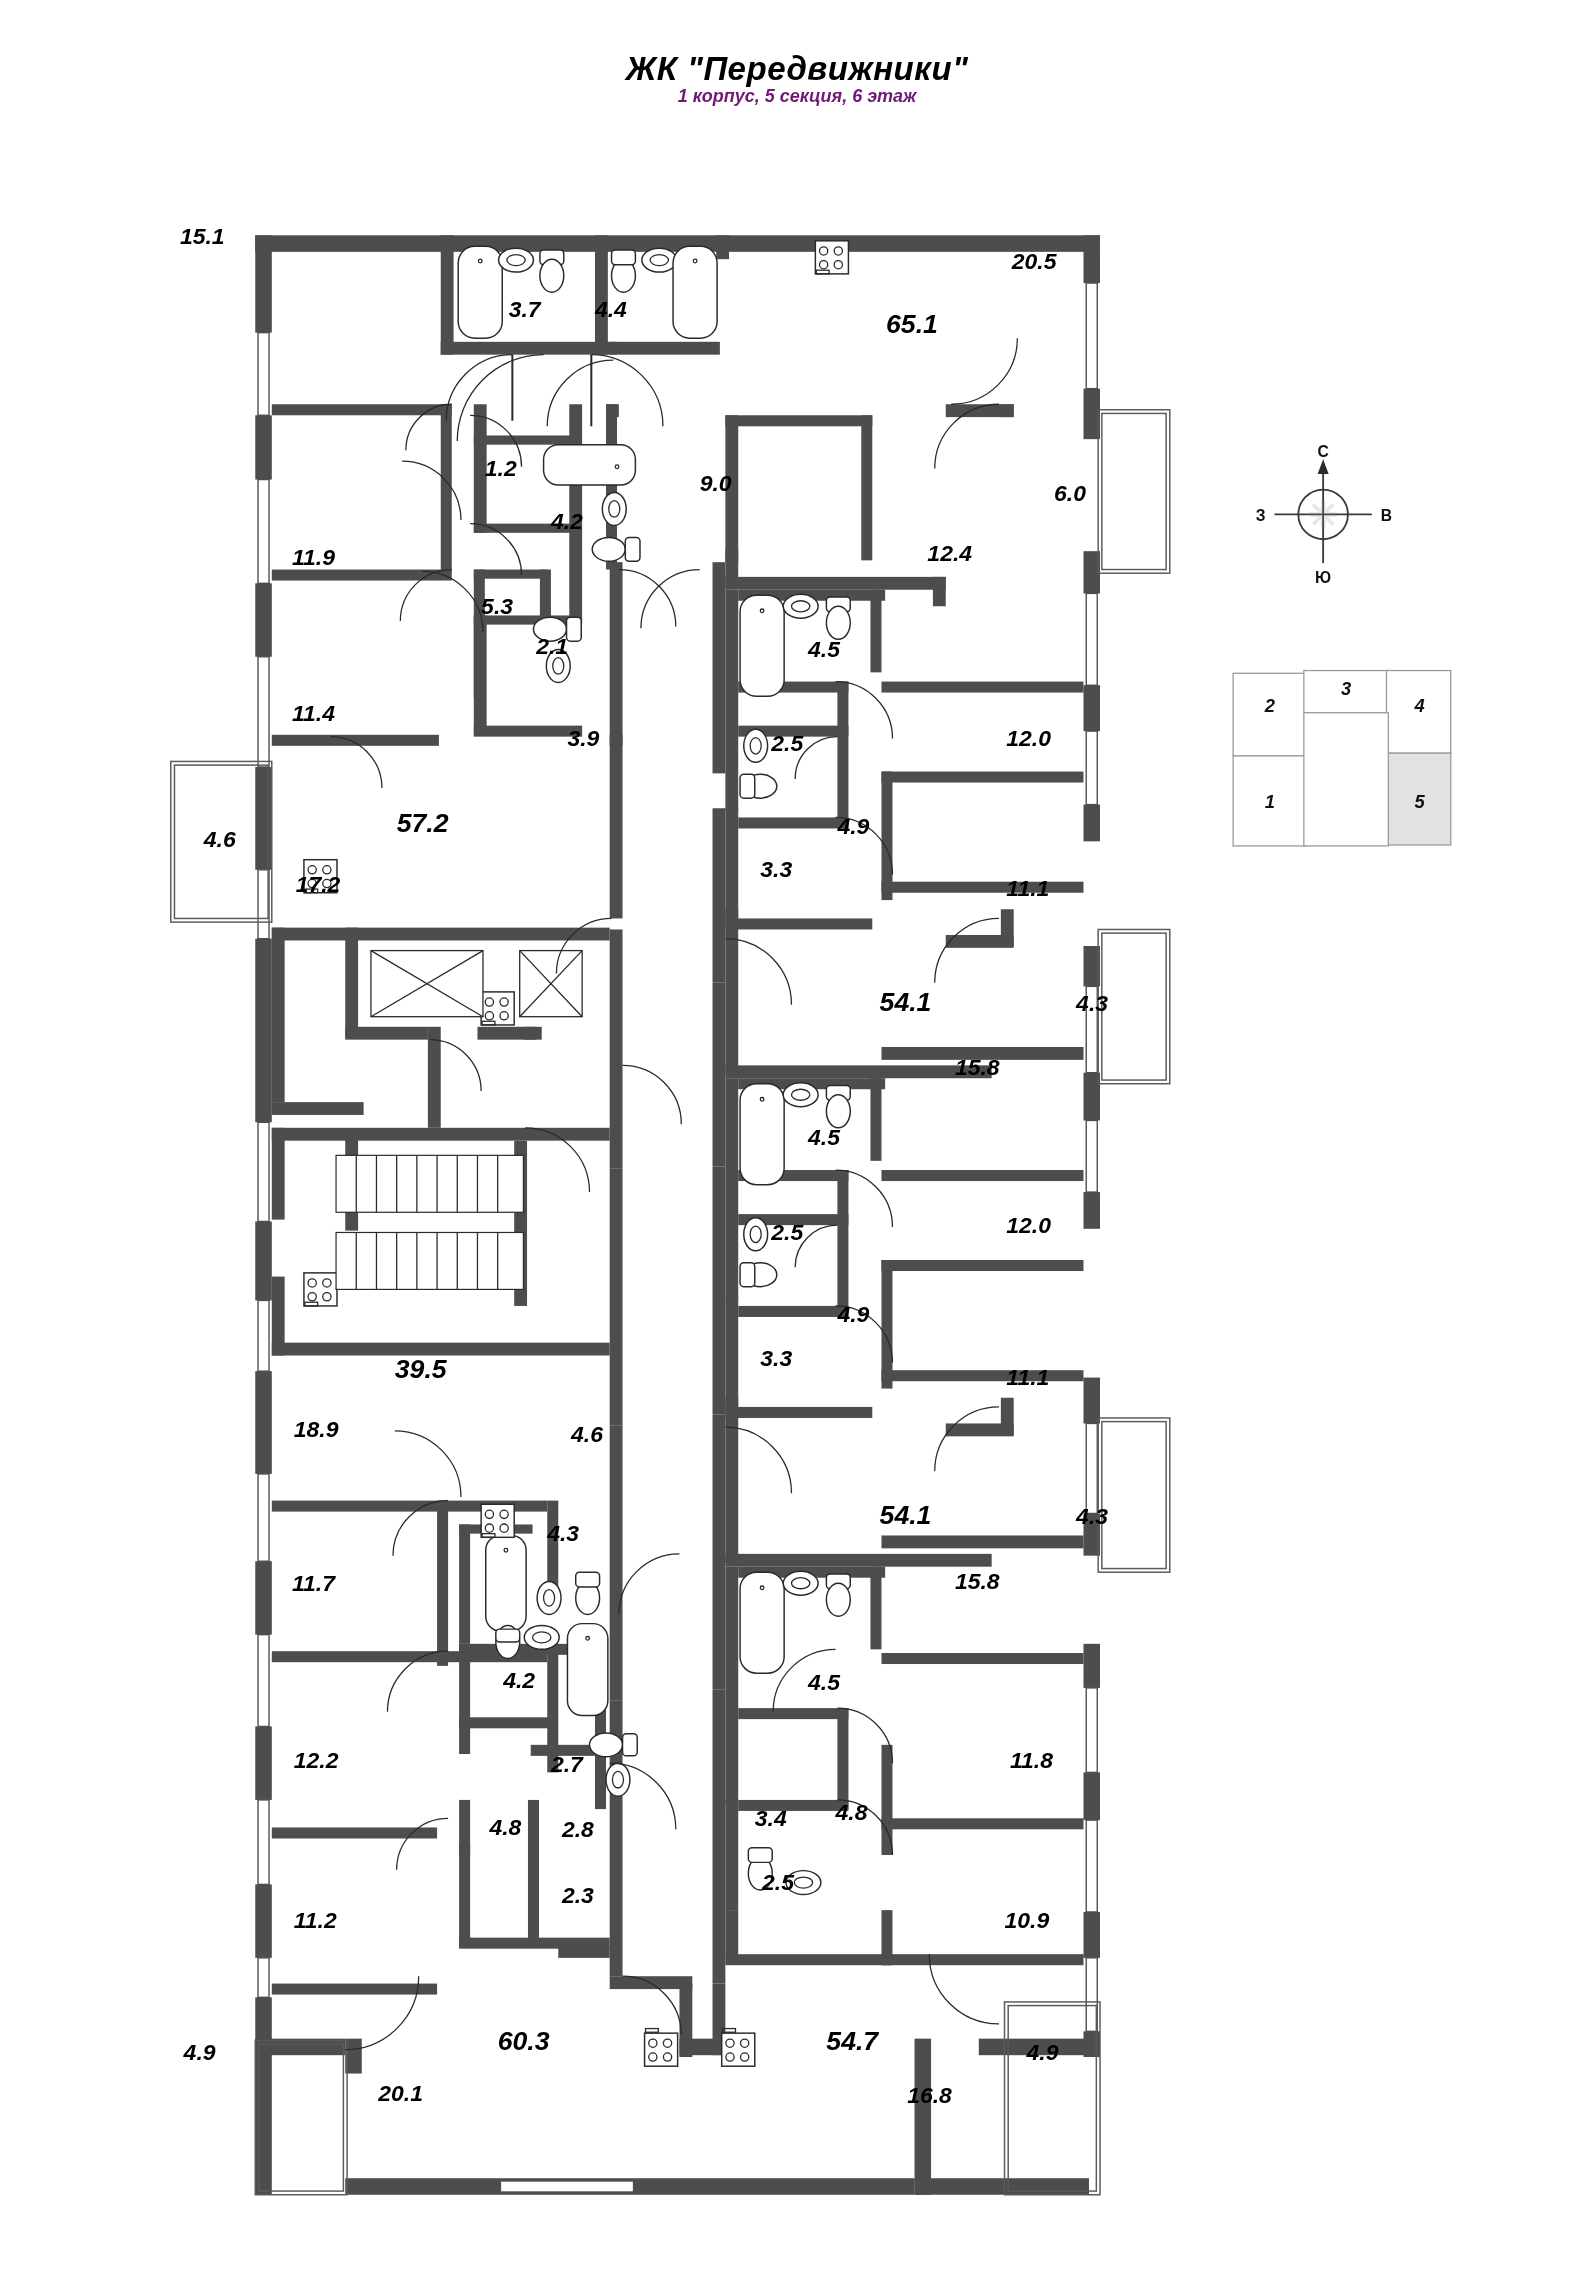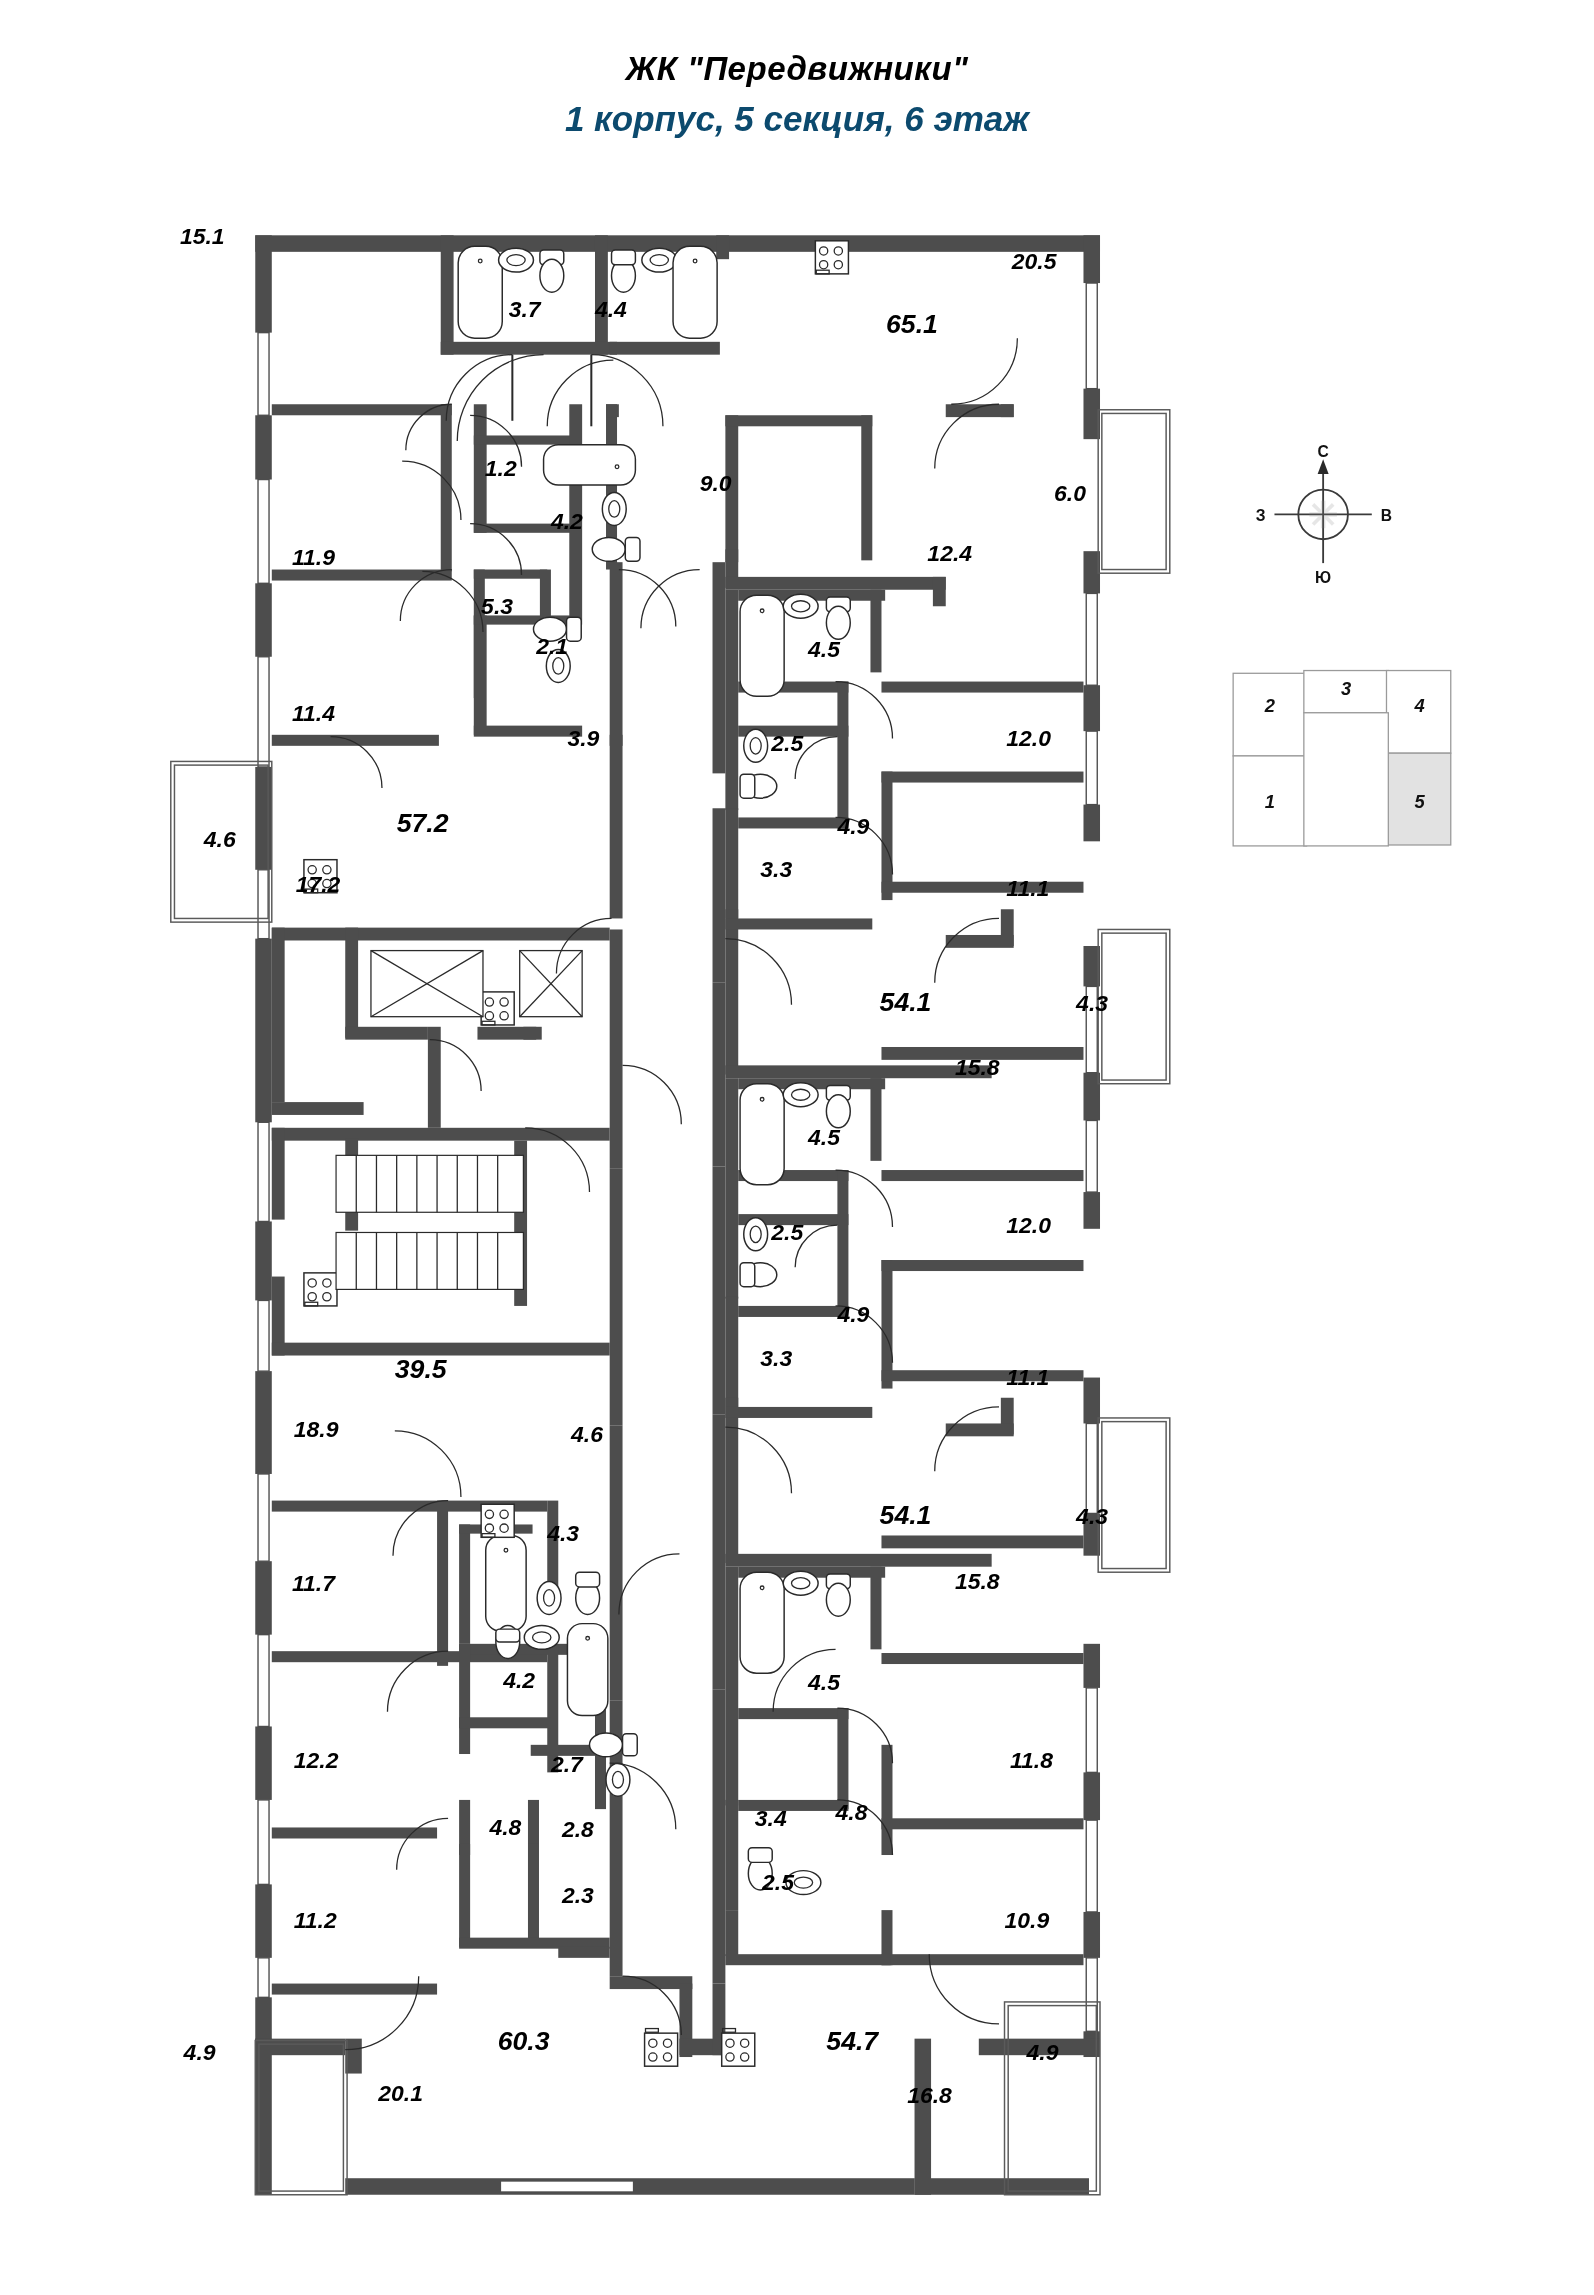--- a/index.html
+++ b/index.html
@@ -36,23 +36,22 @@
     font-weight: bold;
     font-size: 33px;
     color: #000;
     letter-spacing: 0.5px;
     line-height: 1.1;
   }
   .title-sub {
     font-family: "Liberation Sans", sans-serif;
     font-style: italic;
     font-weight: bold;
-    font-size: 35px;
-    color: #0c4a6e;
-    margin-top: 13px;
+    font-size: 18px;
+    color: #701a75;
     line-height: 1.1;
   }
   svg.plan {
     position: absolute;
     left: 0;
     top: 0;
     width: 1594px;
     height: 2296px;
   }
   .wall { fill: #4d4d4d; }

